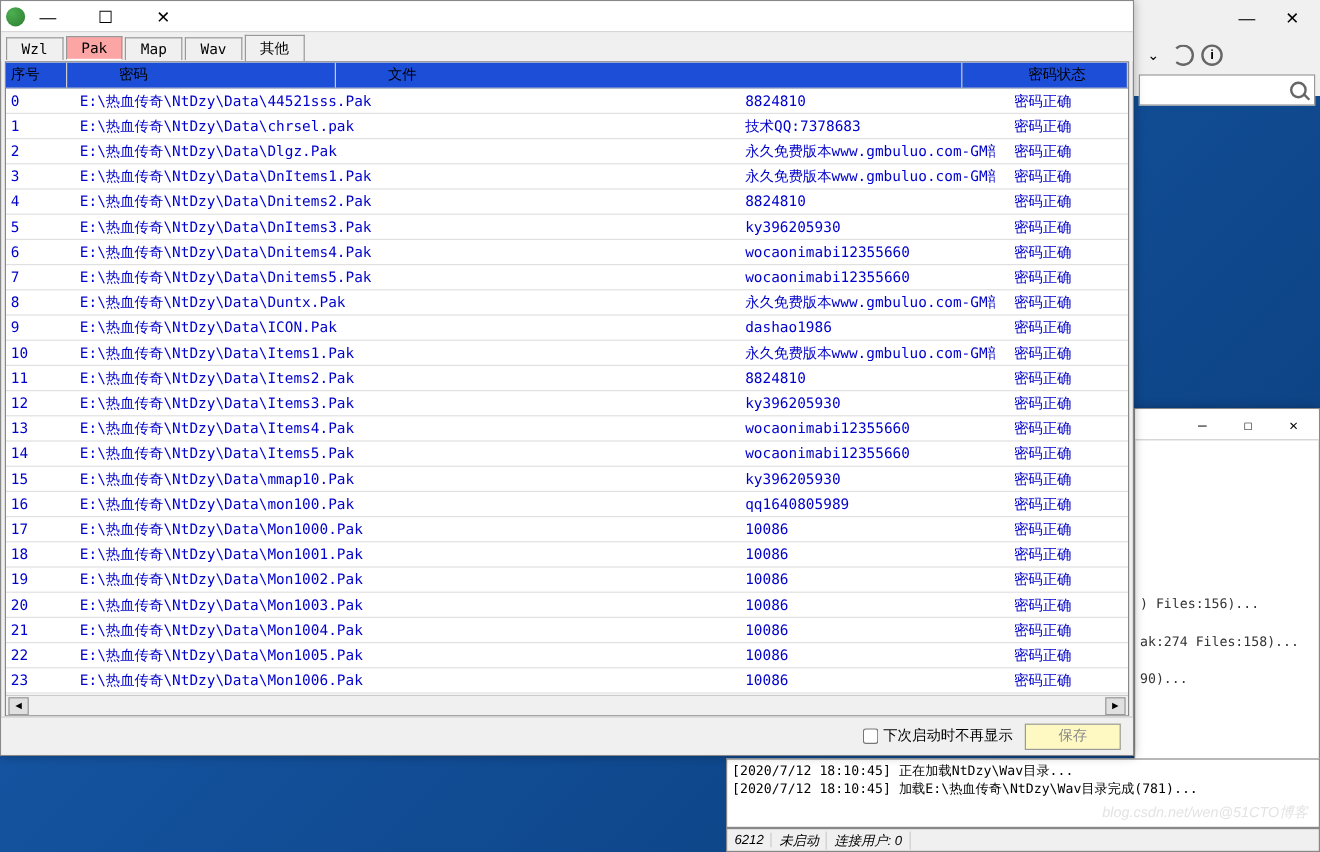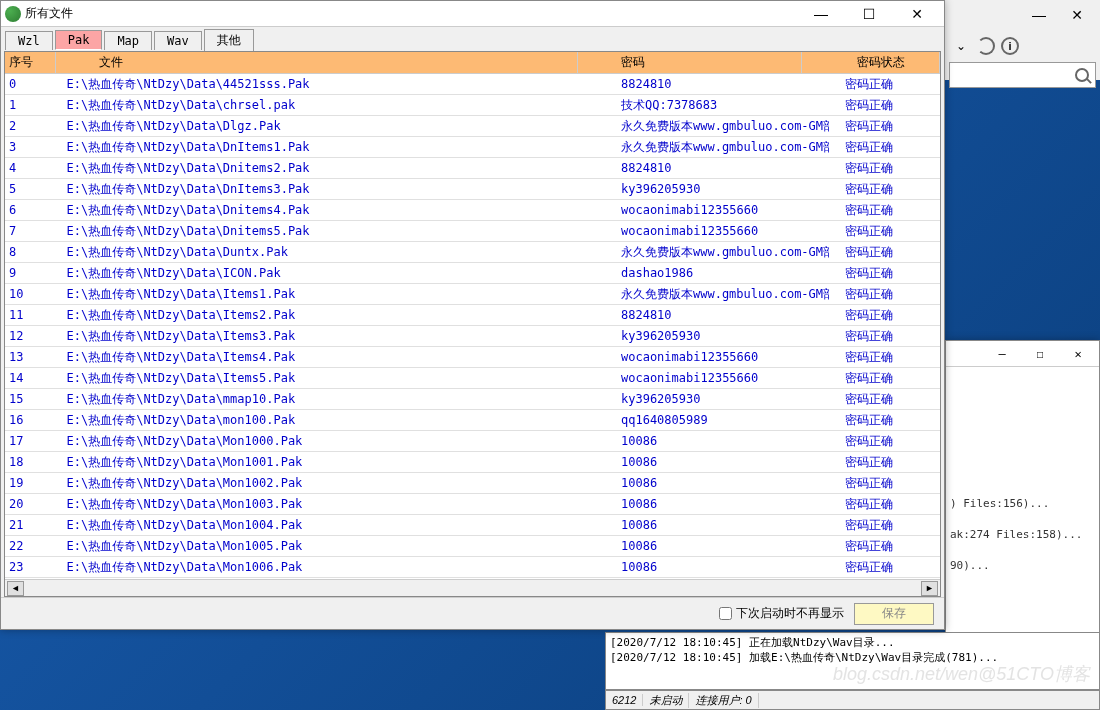--- a/index.html
+++ b/index.html
@@ -12,21 +12,21 @@
 .titlebar .icon { width: 16px; height: 16px; margin-right: 4px; background: radial-gradient(circle at 30% 30%, #4caf50, #2e7d32); border-radius: 50%; }
 .titlebar .title { flex: 1; font-size: 12px; }
 .titlebar .wbtns { display: flex; gap: 18px; padding-right: 8px; }
 .titlebar .wbtn { width: 30px; text-align: center; font-size: 14px; cursor: default; }
 
 .tabs { height: 24px; background: #f0f0f0; display: flex; align-items: center; padding: 2px 4px 0; font-family: "SimSun", monospace; }
 .tab { padding: 2px 12px; border: 1px solid #999; border-bottom: none; margin-right: 2px; background: #f0f0f0; cursor: default; }
 .tab.active { background: #fca5a5; border-bottom: 1px solid #fff; }
 
 .table-wrap { flex: 1; background: #fff; border: 1px solid #888; margin: 0 3px; display: flex; flex-direction: column; overflow: hidden; }
-.thead { display: flex; background: #fdba74; border-bottom: 1px solid #ccc; gap: 39px; }
+.thead { display: flex; background: #1d4ed8; border-bottom: 1px solid #ccc; gap: 39px; }
 .thead .th { padding: 2px 4px; border-right: 1px solid #ccc; font-size: 12px; }
 .tbody { flex: 1; overflow-y: auto; overflow-x: hidden; }
 .row { display: flex; height: 21px; align-items: center; border-bottom: 1px solid #e0e0e0; color: #0000cc; font-family: "SimSun", monospace; font-size: 12px; }
 .row .cell { padding: 0 4px; white-space: nowrap; overflow: hidden; }
 .col0 { width: 58px; }
 .col1 { width: 560px; }
 .col2 { width: 214px; }
 .col3 { width: 100px; margin-left: 12px; }
 
 .hscroll { height: 17px; background: #f0f0f0; border-top: 1px solid #ccc; display: flex; align-items: center; justify-content: space-between; padding: 0 2px; }
@@ -56,21 +56,21 @@
 .chrome .srch .sicon { width: 14px; height: 14px; border: 2px solid #666; border-radius: 50%; position: relative; }
 .chrome .srch .sicon:after { content: ""; position: absolute; width: 6px; height: 2px; background: #666; right: -5px; bottom: -2px; transform: rotate(45deg); }
 
 
 .logbar { position: absolute; left: 605px; bottom: 20px; right: 0; height: 58px; background: #fff; border: 1px solid #888; font-family: "SimSun", monospace; font-size: 11px; padding: 2px 4px; overflow: hidden; }
 .logbar div { white-space: nowrap; }
 
 .statusbar { position: absolute; left: 605px; bottom: 0; right: 0; height: 20px; background: #f0f0f0; border: 1px solid #888; display: flex; align-items: center; font-size: 11px; }
 .statusbar .sc { padding: 0 6px; border-right: 1px solid #ccc; font-style: italic; }
 
-.watermark { position: absolute; right: 10px; bottom: 24px; color: rgba(200,200,200,.5); font-size: 18px; font-style: italic; pointer-events: none; }
+.watermark { position: absolute; right: 10px; bottom: 24px; color: rgba(200,200,200,.5); font-size: 12px; font-style: italic; pointer-events: none; }
 </style>
 </head>
 <body>
 
 <div class="desktop"></div>
 
 <div class="chrome">
   <div class="cbtns">
     <span>—</span>
     <span>✕</span>
@@ -106,41 +106,40 @@
   <div class="sc">6212</div>
   <div class="sc">未启动</div>
   <div class="sc">连接用户: 0</div>
 </div>
 
 <div class="watermark">blog.csdn.net/wen@51CTO博客</div>
 
 <div class="main-window">
   <div class="titlebar">
     <div class="icon"></div>
-    <div class="title">所有文件</div>
     <div class="wbtns">
       <div class="wbtn">—</div>
       <div class="wbtn">☐</div>
       <div class="wbtn">✕</div>
     </div>
   </div>
 
   <div class="tabs">
     <div class="tab">Wzl</div>
     <div class="tab active">Pak</div>
     <div class="tab">Map</div>
     <div class="tab">Wav</div>
     <div class="tab">其他</div>
   </div>
 
   <div class="table-wrap">
     <div class="thead">
       <div class="th col0">序号</div>
+      <div class="th col2">密码</div>
       <div class="th col1">文件</div>
-      <div class="th col2">密码</div>
       <div class="th col3">密码状态</div>
     </div>
     <div class="tbody" id="tbody">
         <div class="row">
           <div class="cell col0">0</div>
           <div class="cell col1">E:\热血传奇\NtDzy\Data\44521sss.Pak</div>
           <div class="cell col2">8824810</div>
           <div class="cell col3">密码正确</div>
         </div>
         <div class="row">

